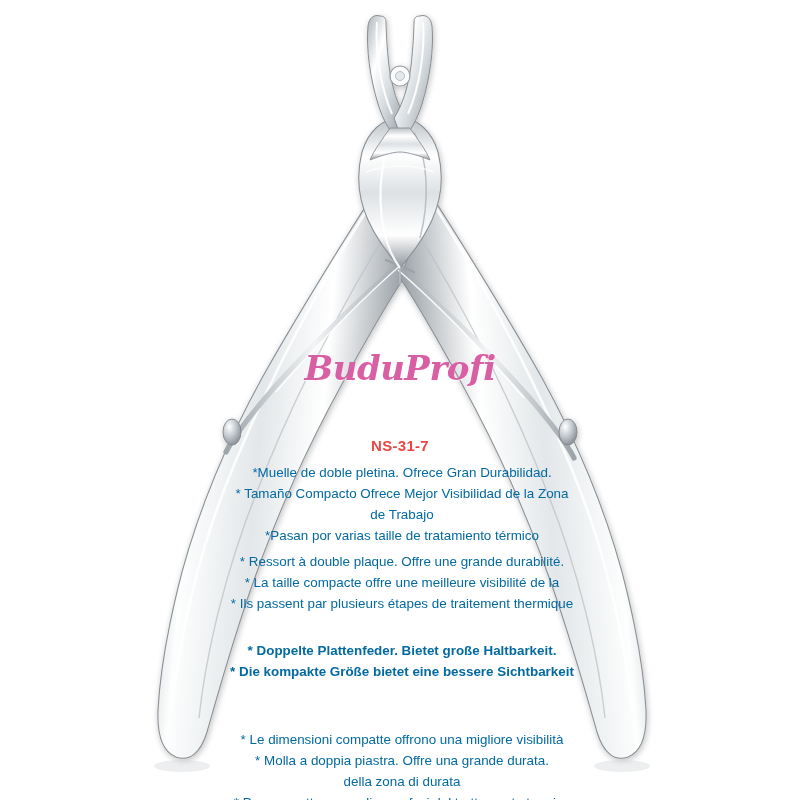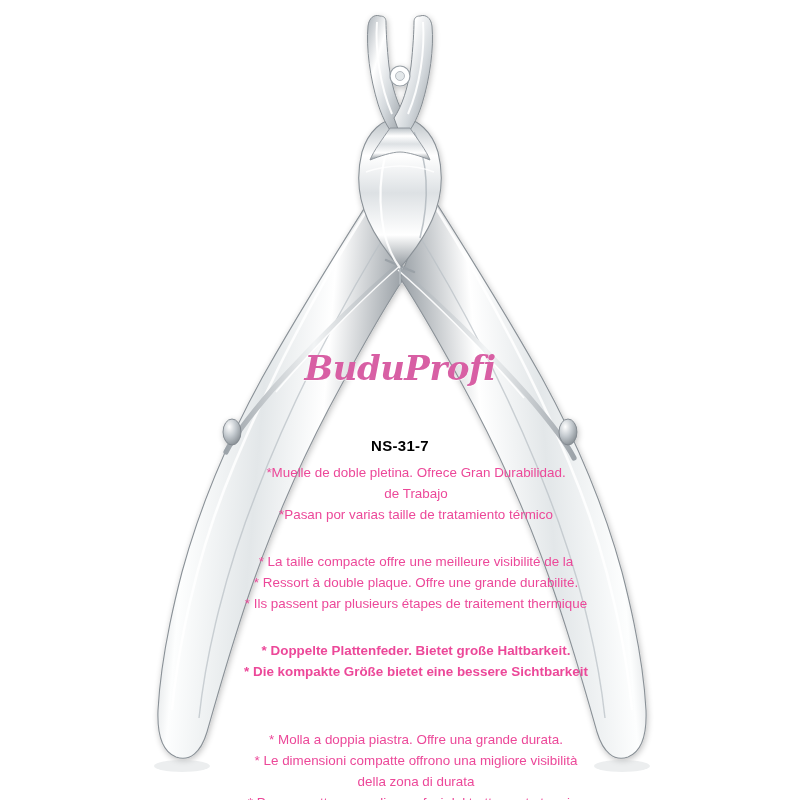--- a/index.html
+++ b/index.html
@@ -60,32 +60,32 @@
   }
 
   .model-code {
     position: absolute;
     left: 0;
     top: 437px;
     width: 800px;
     text-align: center;
     font-size: 15px;
     font-weight: 700;
-    color: #000000;
+    color: #ef4444;
     letter-spacing: 0.3px;
   }
 
   .spec-block {
     position: absolute;
-    left: 166px;
+    left: 152px;
     width: 500px;
     text-align: center;
     font-size: 13.4px;
     line-height: 21px;
-    color: #ec4899;
+    color: #0369a1;
   }
   .spec-block p {
     margin: 0;
   }
   #spec-es { top: 462px; }
   #spec-fr { top: 551px; }
   #spec-de { top: 640px; font-weight: bold; }
   #spec-it { top: 729px; }
 </style>
 </head>
@@ -246,36 +246,37 @@
   </div>
 
   <div id="overlay">
 
     <div class="brand-logo">BuduProfi</div>
 
     <div class="model-code">NS-31-7</div>
 
     <div class="spec-block" id="spec-es">
       <p>*Muelle de doble pletina. Ofrece Gran Durabilidad.</p>
+      <p>* Tamaño Compacto Ofrece Mejor Visibilidad de la Zona</p>
       <p>de Trabajo</p>
       <p>*Pasan por varias taille de tratamiento térmico</p>
     </div>
 
     <div class="spec-block" id="spec-fr">
+      <p>* Ressort à double plaque. Offre une grande durabilité.</p>
       <p>* La taille compacte offre une meilleure visibilité de la</p>
-      <p>* Ressort à double plaque. Offre une grande durabilité.</p>
       <p>* Ils passent par plusieurs étapes de traitement thermique</p>
     </div>
 
     <div class="spec-block" id="spec-de">
       <p>* Doppelte Plattenfeder. Bietet große Haltbarkeit.</p>
       <p>* Die kompakte Größe bietet eine bessere Sichtbarkeit</p>
     </div>
 
     <div class="spec-block" id="spec-it">
+      <p>* Le dimensioni compatte offrono una migliore visibilità</p>
       <p>* Molla a doppia piastra. Offre una grande durata.</p>
-      <p>* Le dimensioni compatte offrono una migliore visibilità</p>
       <p>della zona di durata</p>
       <p>* Passano attraverso diverse fasi del trattamento termico</p>
     </div>
 
   </div>
 </div>
 
 </body></html>

